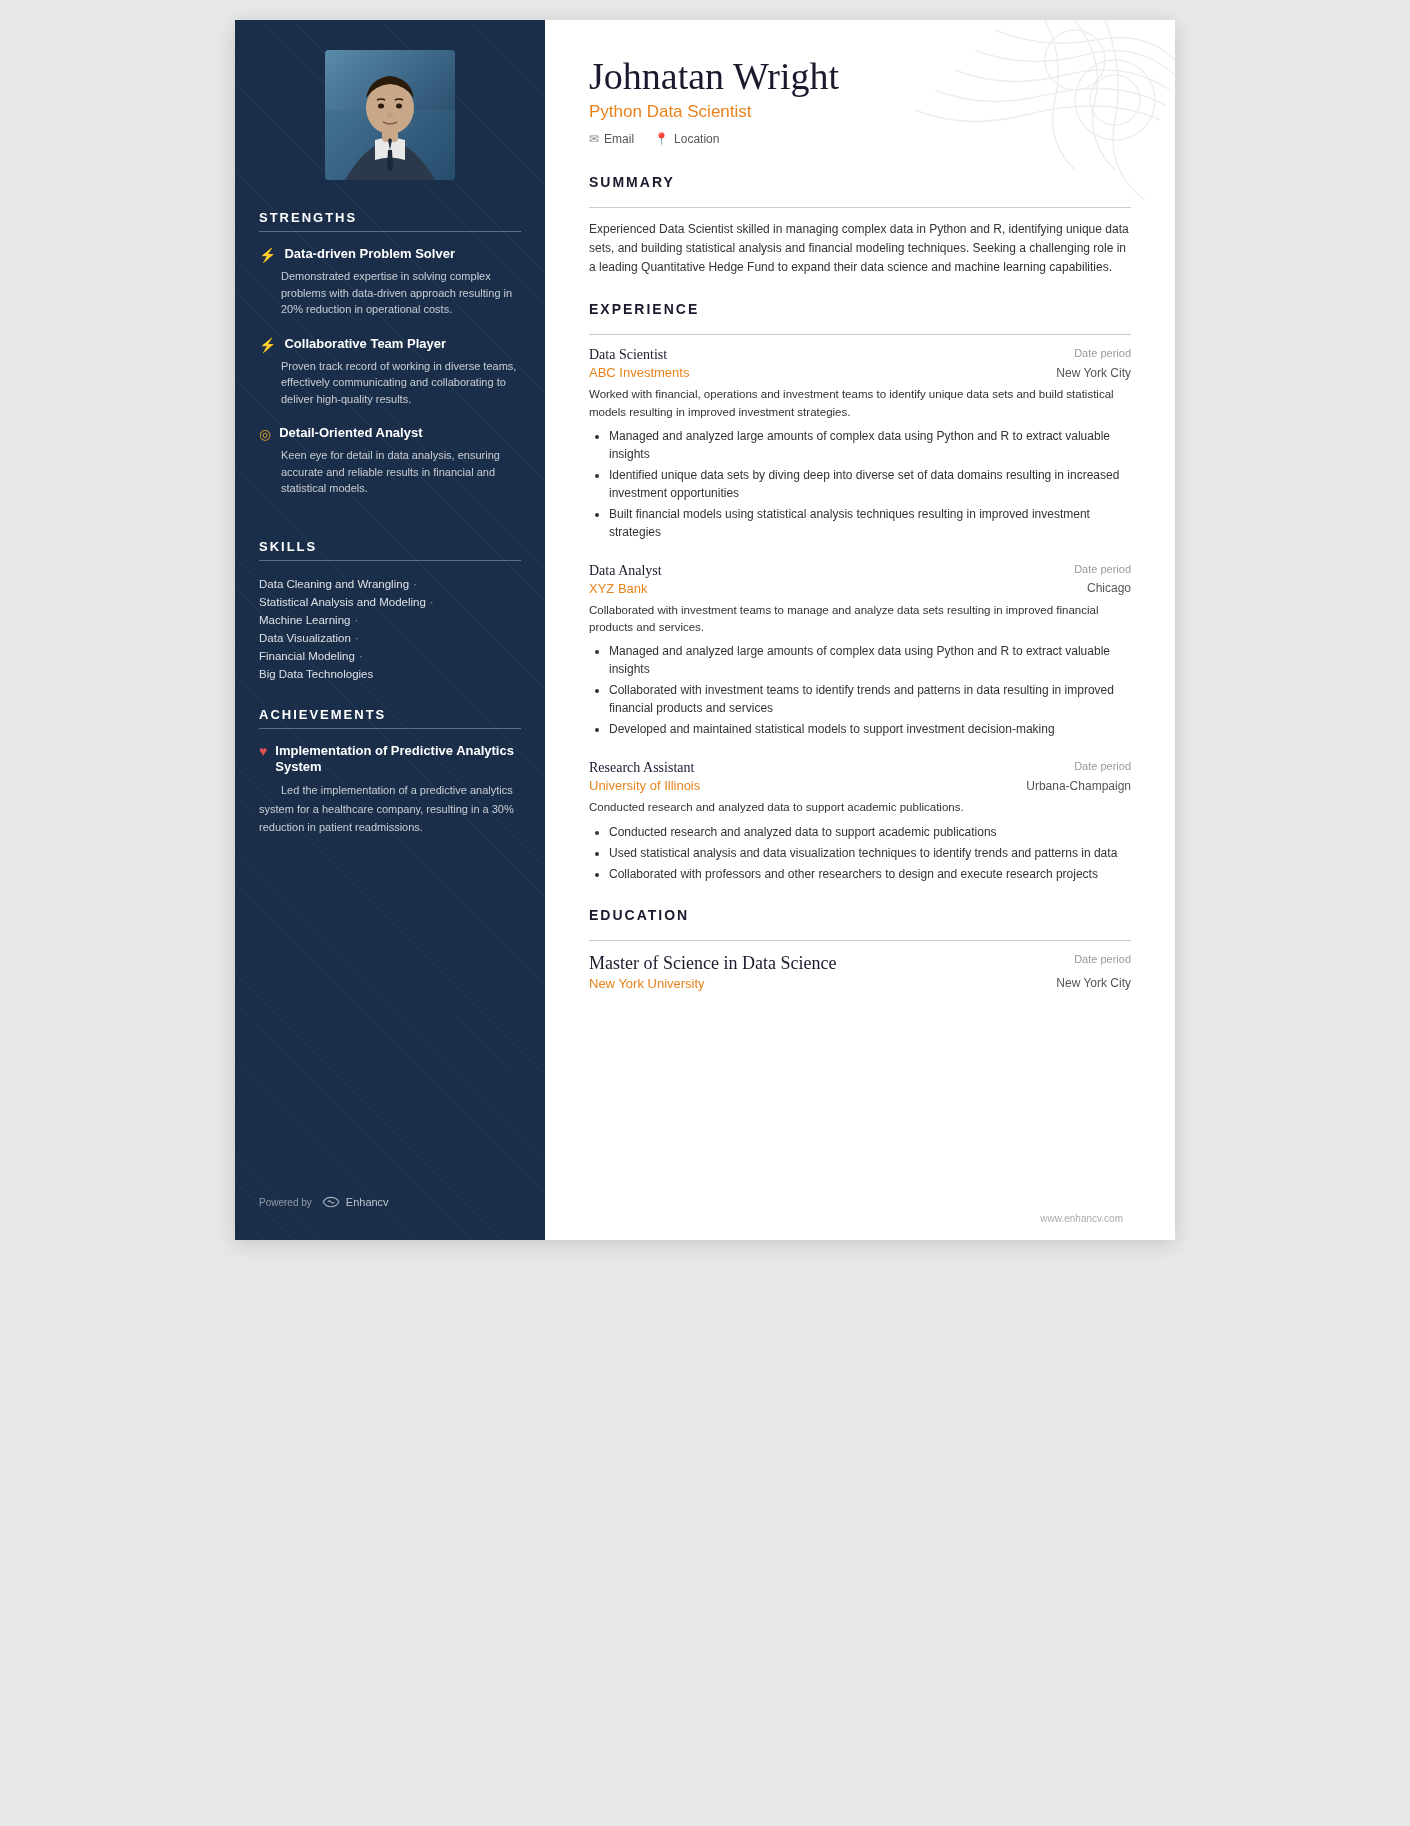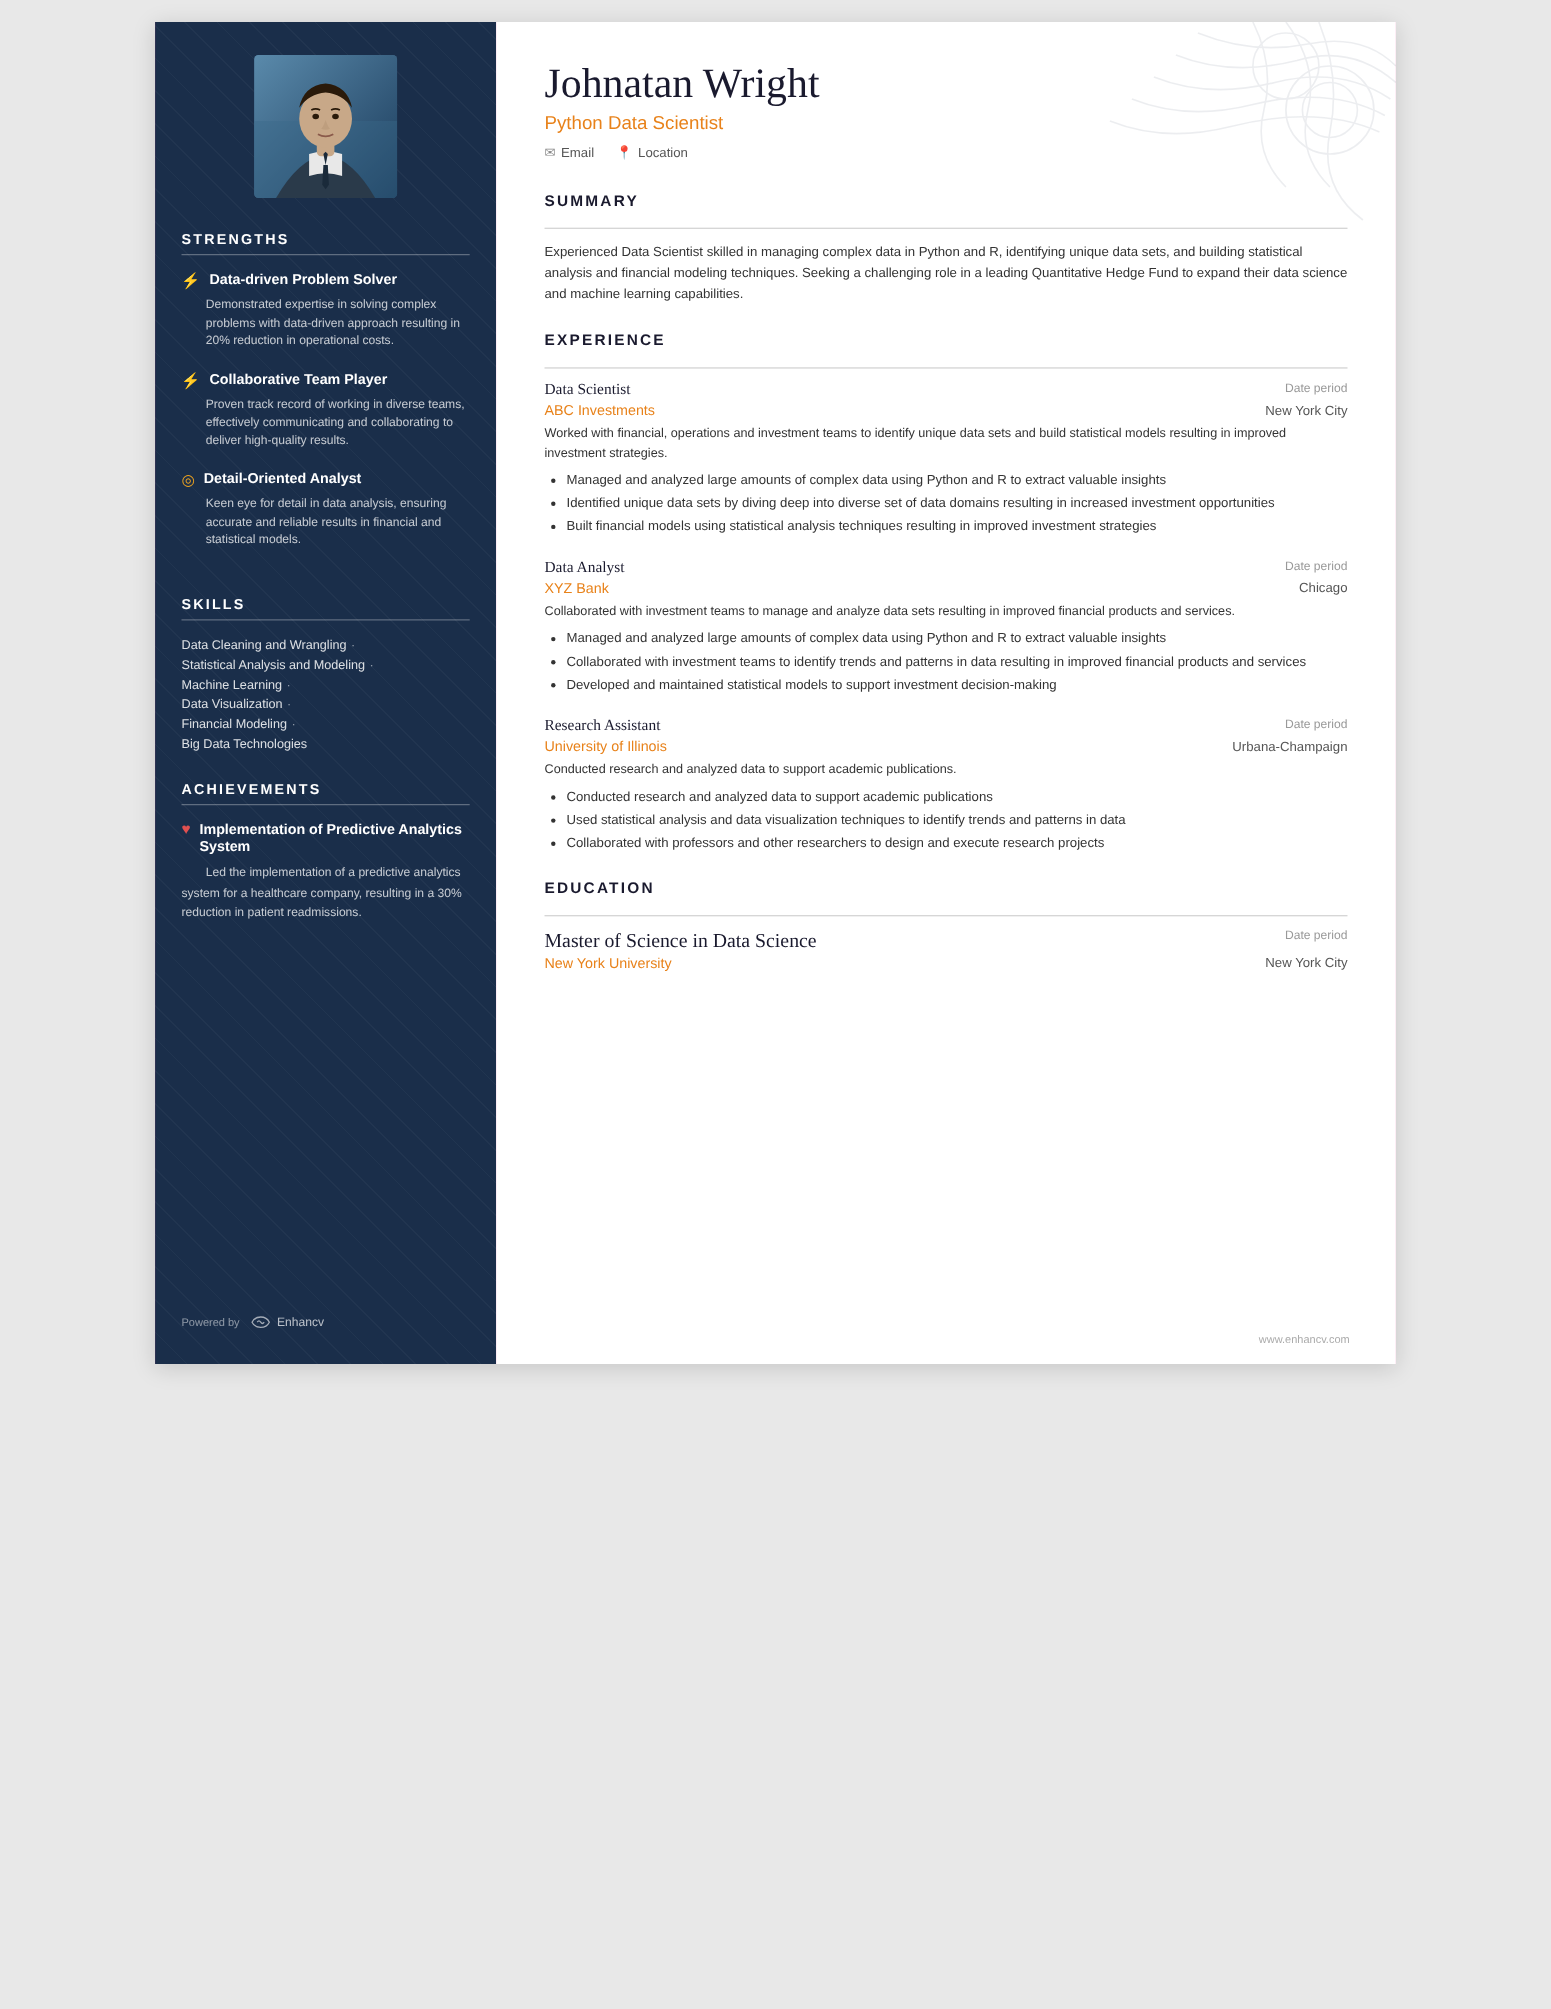--- a/index.html
+++ b/index.html
@@ -6,21 +6,21 @@
     body {
       font-family: 'Georgia', serif;
       background: #e8e8e8;
       display: flex;
       justify-content: center;
       align-items: flex-start;
       min-height: 100vh;
       padding: 20px;
     }
     .resume-wrapper {
-      width: 1128px;
+      width: 940px;
       min-height: 1220px;
       background: #ec4899;
       display: flex;
       box-shadow: 0 4px 20px rgba(0,0,0,0.15);
       position: relative;
     }
     
     .sidebar {
       width: 310px;
       min-width: 310px;
@@ -329,21 +329,21 @@
       color: #e8821a;
     }
     .edu-location {
       font-family: Arial, sans-serif;
       font-size: 12px;
       color: #555;
     }
     .main-footer {
       position: absolute;
       bottom: 16px;
-      right: 42px;
+      right: 52px;
       font-family: Arial, sans-serif;
       font-size: 10px;
       color: #aaa;
     }
   </style>
 </head>
 <body>
 
 <div class="resume-wrapper">
 

